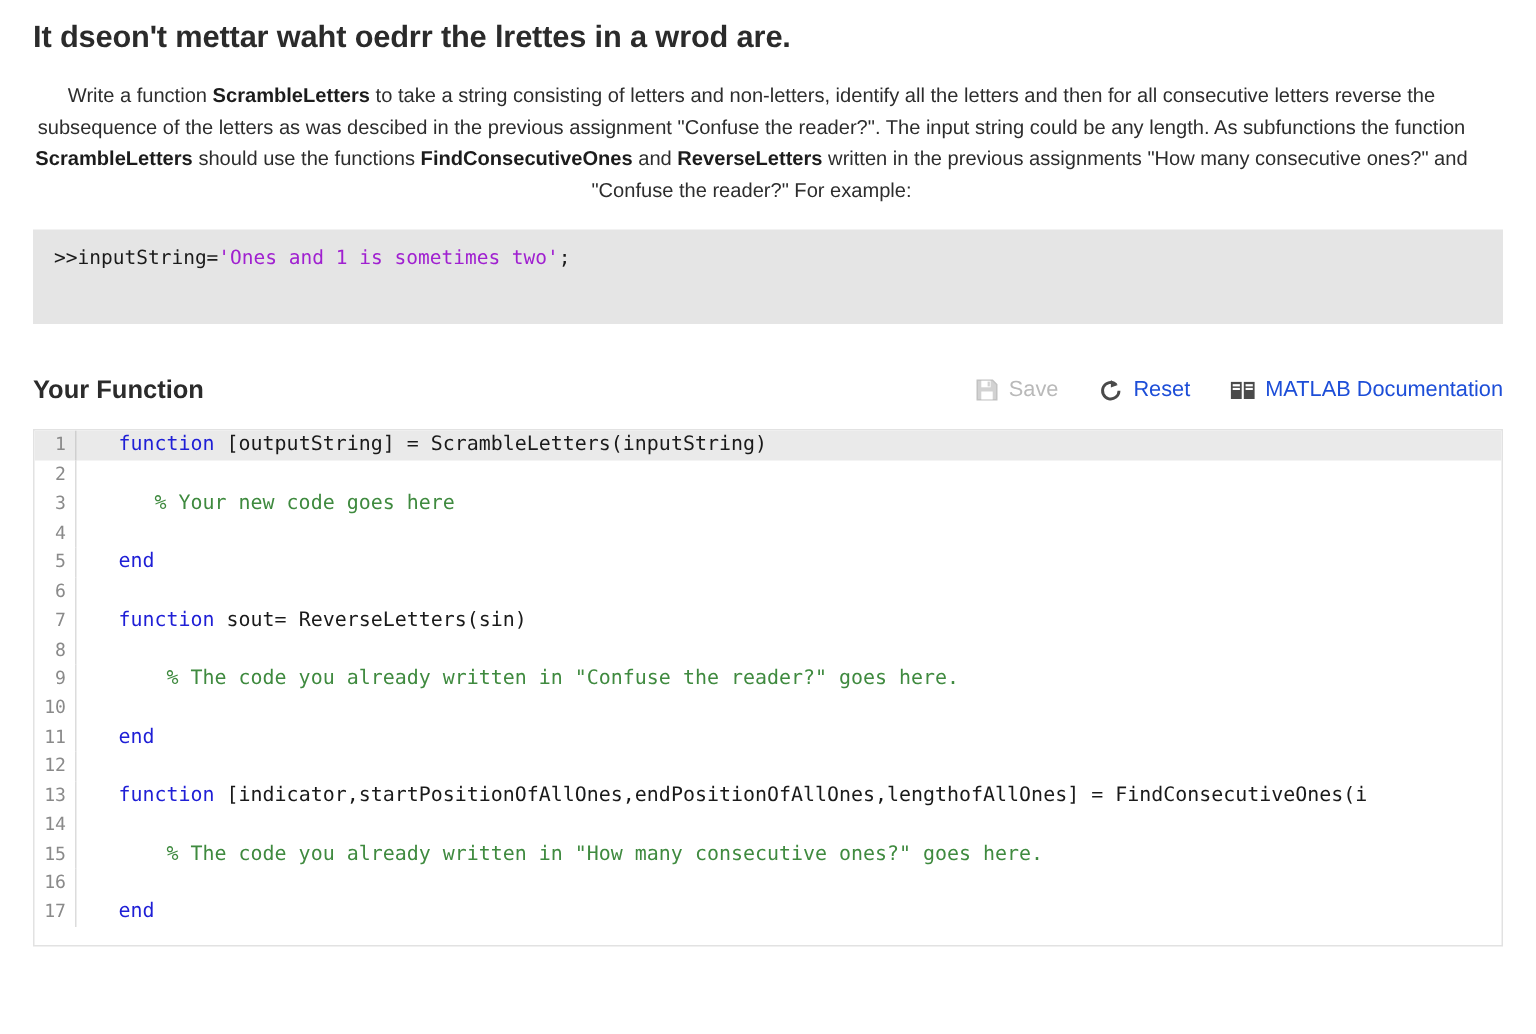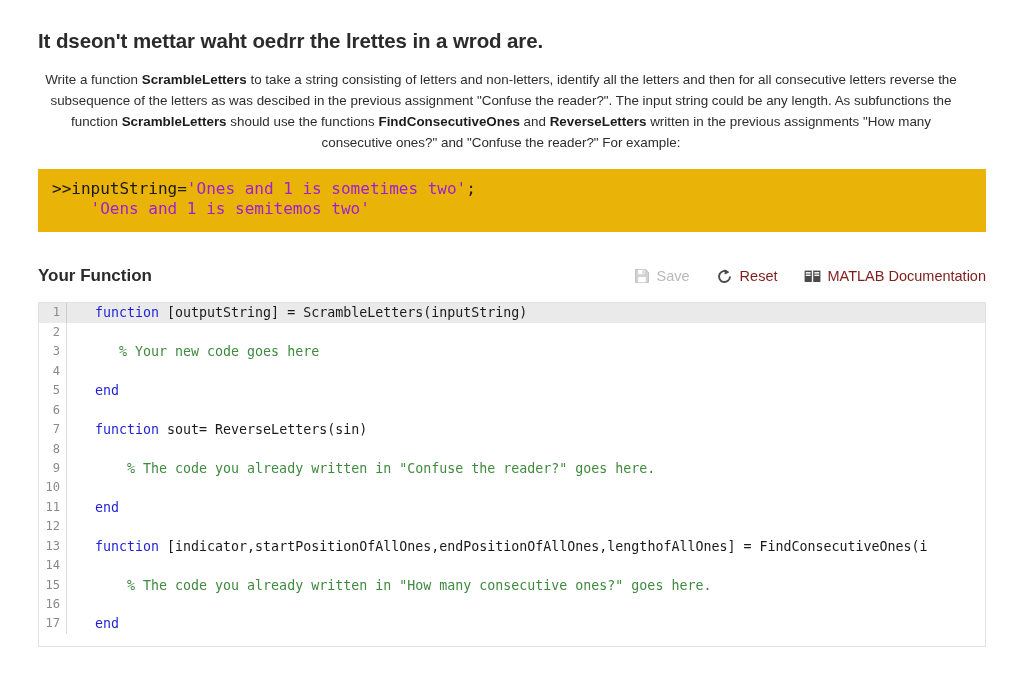--- a/index.html
+++ b/index.html
@@ -11,21 +11,21 @@
     background: #ffffff;
     font-family: "Liberation Sans", sans-serif;
     color: #222222;
     overflow: hidden;
   }
 
   .page {
     position: relative;
     width: 1024px;
     height: 689px;
-    padding: 16px;
+    padding: 0;
   }
 
   
   .problem-title {
     margin: 0;
     padding: 12px 22px 0 22px;
     font-size: 20.5px;
     font-weight: bold;
     color: #2b2b2b;
     letter-spacing: -0.1px;
@@ -39,25 +39,25 @@
     font-size: 13.4px;
     line-height: 21.2px;
     color: #2d2d2d;
     text-align: center;
   }
   .problem-desc b { font-weight: bold; color: #1c1c1c; }
 
   
   .example-block {
     margin: 16px 22px 0 22px;
-    background: #eab308;
+    background: #e5e5e5;
     border: none;
     padding: 10px 0 14px 14px;
     font-family: "DejaVu Sans Mono", monospace;
-    font-size: 16px;
+    font-size: 13px;
     line-height: 19.5px;
     color: #1a1a1a;
     white-space: pre;
     overflow: hidden;
   }
   .tok-str { color: #a020d0; }
 
   
   .fn-header {
     display: flex;
@@ -75,21 +75,21 @@
   .fn-tools {
     margin-left: auto;
     display: flex;
     gap: 26px;
   }
   .tool-btn {
     display: flex;
     align-items: center;
     gap: 7px;
     font-size: 14.5px;
-    color: #7f1d1d;
+    color: #1d4ed8;
     cursor: pointer;
     user-select: none;
     background: none;
     border: none;
     padding: 0;
     font-family: "Liberation Sans", sans-serif;
   }
   .tool-btn.is-disabled { color: #b9b9b9; cursor: default; }
   .tool-btn .ticon { display: flex; align-items: center; }
 
@@ -140,21 +140,21 @@
 </style>
 </head>
 <body>
 
 <div class="page">
 
   <h1 class="problem-title">It dseon't mettar waht oedrr the lrettes in a wrod are.</h1>
 
   <p class="problem-desc"><span>Write a function </span><b>ScrambleLetters</b><span> to take a string consisting of letters and non-letters, identify all the letters and then for all consecutive letters reverse the subsequence of the letters as was descibed in the previous assignment "Confuse the reader?".  The input string could be any length.  As subfunctions the function </span><b>ScrambleLetters</b><span> should use the functions </span><b>FindConsecutiveOnes</b><span> and </span><b>ReverseLetters</b><span> written in the previous assignments "How many consecutive ones?" and "Confuse the reader?"   For example:</span></p>
 
-  <div class="example-block"><div><span>&gt;&gt;inputString=</span><span class="tok-str">'Ones and 1 is sometimes two'</span><span>;</span></div><div><span>    </span><span class="tok-str">'Oens and 1 is semitemos two'</span></div></div>
+  <div class="example-block"><div><span>&gt;&gt;inputString=</span><span class="tok-str">'Ones and 1 is sometimes two'</span><span>;</span></div><div><span>    </span></div></div>
 
   <div class="fn-header">
     <div class="fn-title">Your Function</div>
 
     <div class="fn-tools">
 
       <button class="tool-btn is-disabled">
         <span class="ticon">
           <svg width="16" height="16" viewBox="0 0 16 16" aria-hidden="true">
             <path d="M1.5 1.5h10.2L14.5 4.3V14.5H1.5z" fill="#d2d2d2" stroke="#c2c2c2" stroke-width="1"></path>

